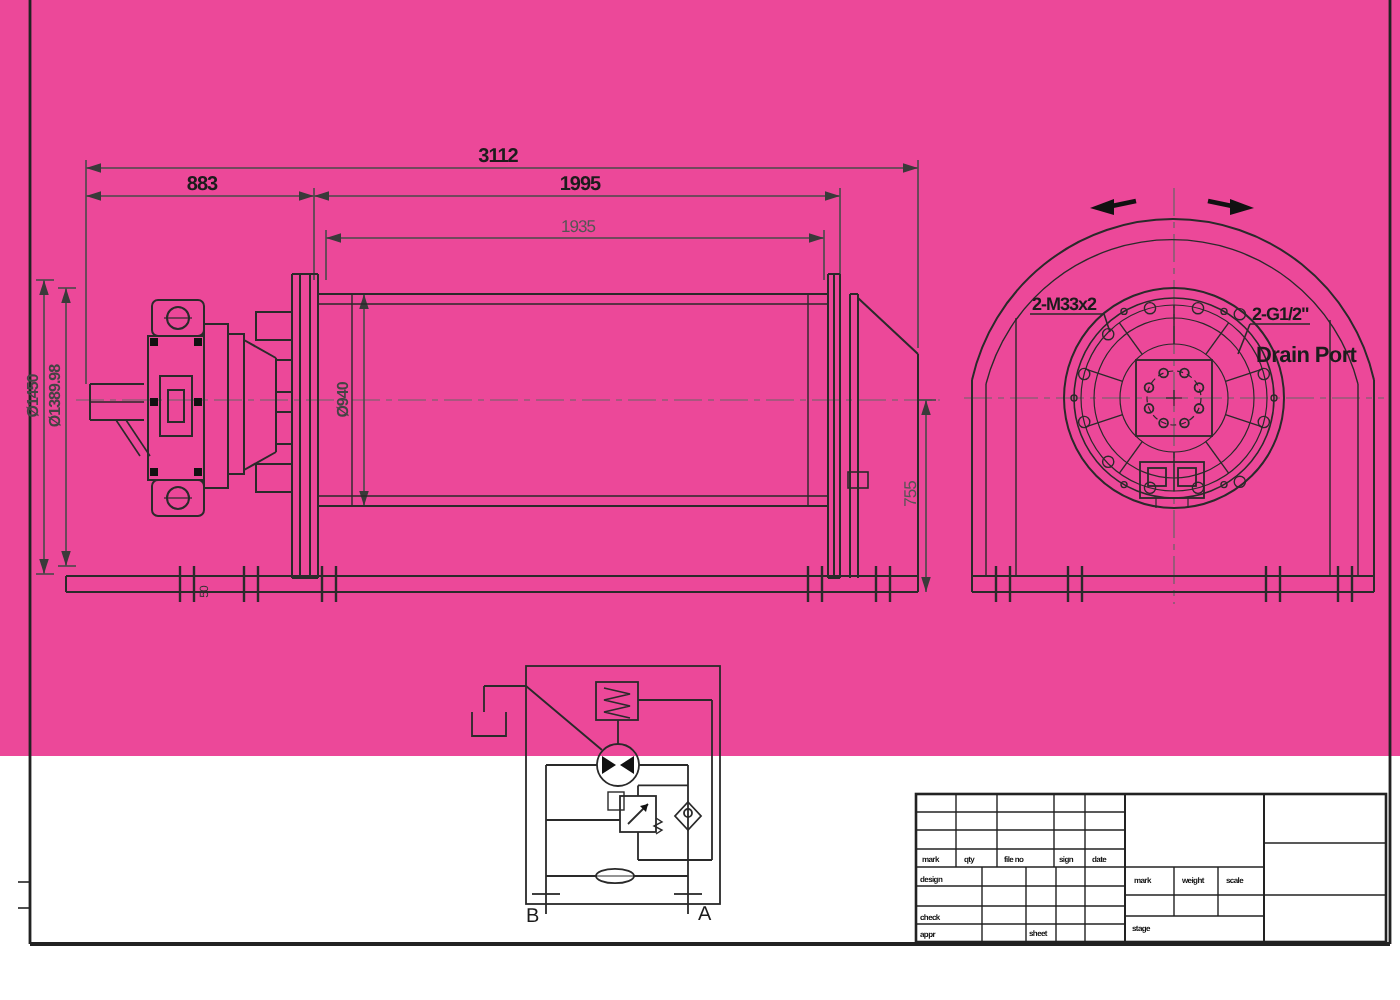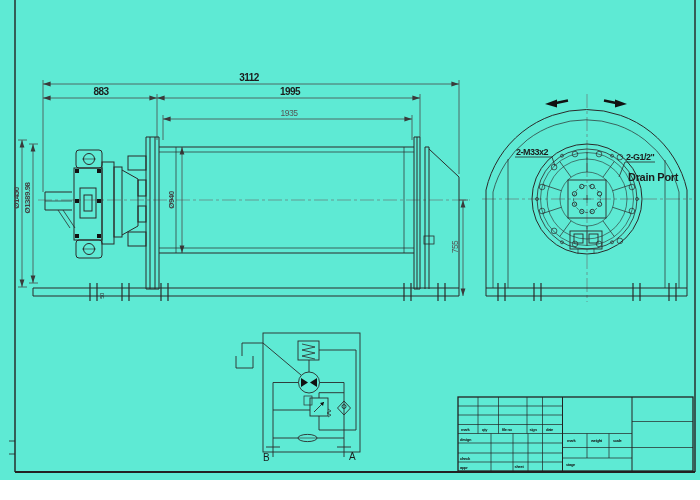--- a/index.html
+++ b/index.html
@@ -1,16 +1,16 @@
 <!DOCTYPE html>
 <html><head>
 <meta charset="utf-8">
 <style>
   html,body{margin:0;padding:0;background:#fff;width:700px;height:500px;overflow:hidden;}
-  .sheet{position:relative;width:700px;height:480px;background:#5eead4;font-family:"Liberation Sans",sans-serif;text-decoration:underline;}
+  .sheet{position:relative;width:700px;height:378px;background:#ec4899;font-family:"Liberation Sans",sans-serif;text-decoration:underline;}
   svg text{fill:#1c1c1c;font-family:"Liberation Sans",sans-serif;}
   .dim{font-size:10px;font-weight:bold;letter-spacing:-0.5px;}
   .dimsm{font-size:8px;font-weight:bold;fill:#444;letter-spacing:-0.5px;}
   .dimgray{font-size:8.5px;fill:#555;letter-spacing:-0.5px;}
   .dimtiny{font-size:6px;fill:#333;letter-spacing:-0.5px;}
   .lbl{font-size:9px;font-weight:bold;letter-spacing:-0.5px;}
   .lblbig{font-size:11px;font-weight:bold;letter-spacing:-0.3px;}
   .port{font-size:10px;}
   .tb{font-size:4px;font-weight:bold;fill:#111;letter-spacing:-0.3px;}
 </style>

